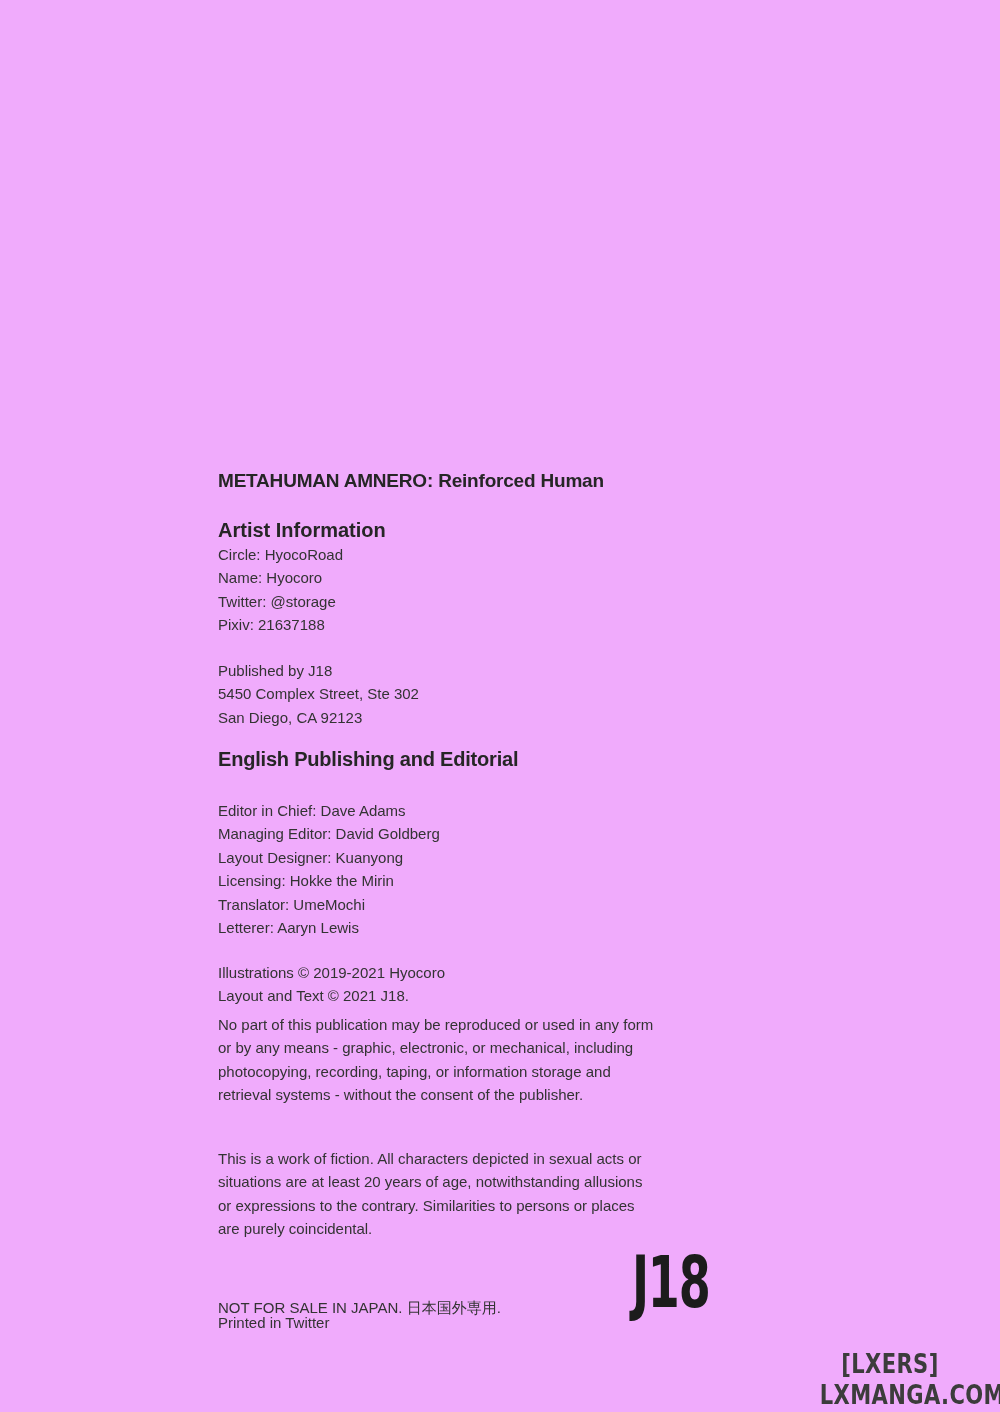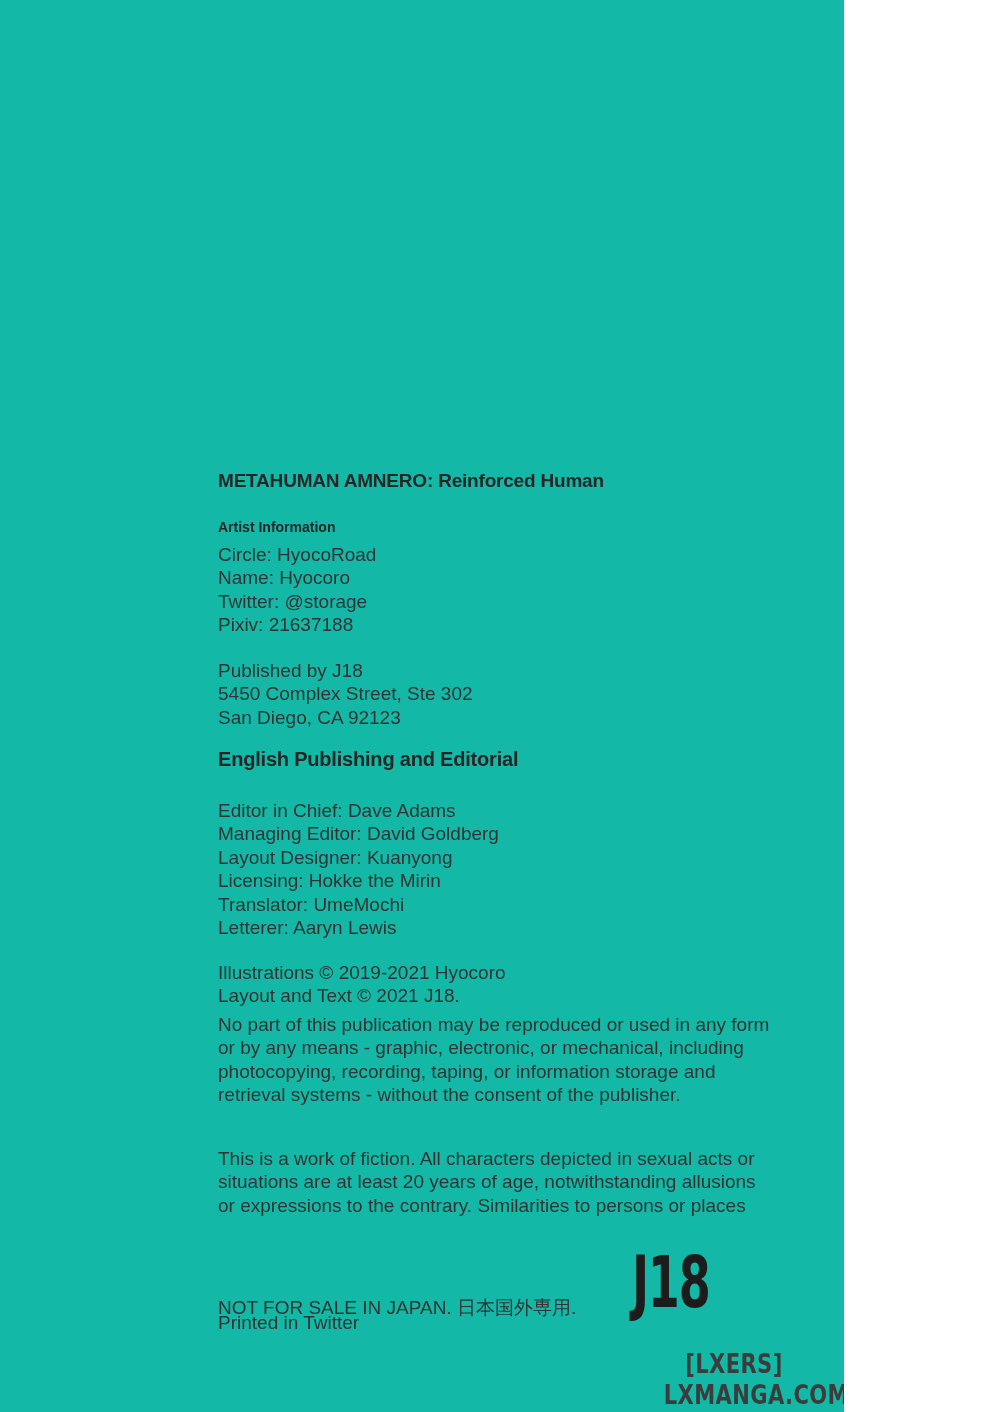--- a/index.html
+++ b/index.html
@@ -2,51 +2,51 @@
 <html><head>
 <meta charset="utf-8">
 <style>
   html, body {
     margin: 0;
     padding: 0;
     background: #ffffff;
   }
   .page {
     position: relative;
-    width: 844px;
+    width: 1000px;
     height: 1412px;
-    background: #14b8a6;
+    background: #f0abfc;
     font-family: "Liberation Sans", sans-serif;
     color: #2b2b2b;
     overflow: hidden;
   }
   .abs { position: absolute; }
   .title {
     left: 218px; top: 470px;
     font-size: 19px;
     font-weight: bold;
     letter-spacing: -0.2px;
     color: #262626;
   }
   .subheading {
     left: 218px; top: 519px;
-    font-size: 14px;
+    font-size: 20px;
     font-weight: bold;
     color: #262626;
   }
   .bigheading {
     left: 218px; top: 748px;
     font-size: 20px;
     font-weight: bold;
     letter-spacing: -0.2px;
     color: #262626;
   }
   .textblock {
     left: 218px;
-    font-size: 19px;
+    font-size: 15px;
     line-height: 23.4px;
     color: #333333;
   }
   .artist-lines   { top: 543px; }
   .publisher-lines{ top: 659px; }
   .credit-lines   { top: 799px; }
   .copyright-lines{ top: 961px; }
   .rights-lines   { top: 1013px; }
   .fiction-lines  { top: 1147px; }
   .not-for-sale   { top: 1263px; margin-top: 33px; }
@@ -122,20 +122,21 @@
     <div>No part of this publication may be reproduced or used in any form</div>
     <div>or by any means - graphic, electronic, or mechanical, including</div>
     <div>photocopying, recording, taping, or information storage and</div>
     <div>retrieval systems -  without the consent of the publisher.</div>
   </div>
 
   <div class="abs textblock fiction-lines">
     <div>This is a work of fiction. All characters depicted in sexual acts or</div>
     <div>situations are at least 20 years of age, notwithstanding allusions</div>
     <div>or expressions to the contrary. Similarities to persons or places</div>
+    <div>are purely coincidental.</div>
   </div>
 
   <div class="abs textblock not-for-sale">NOT FOR SALE IN JAPAN. 日本国外専用.</div>
 
   <div class="abs textblock printed-in">Printed in Twitter</div>
 
   <div class="abs logo">J18</div>
 
   <div class="abs watermark">
     <div class="wline">[LXERS]</div>

